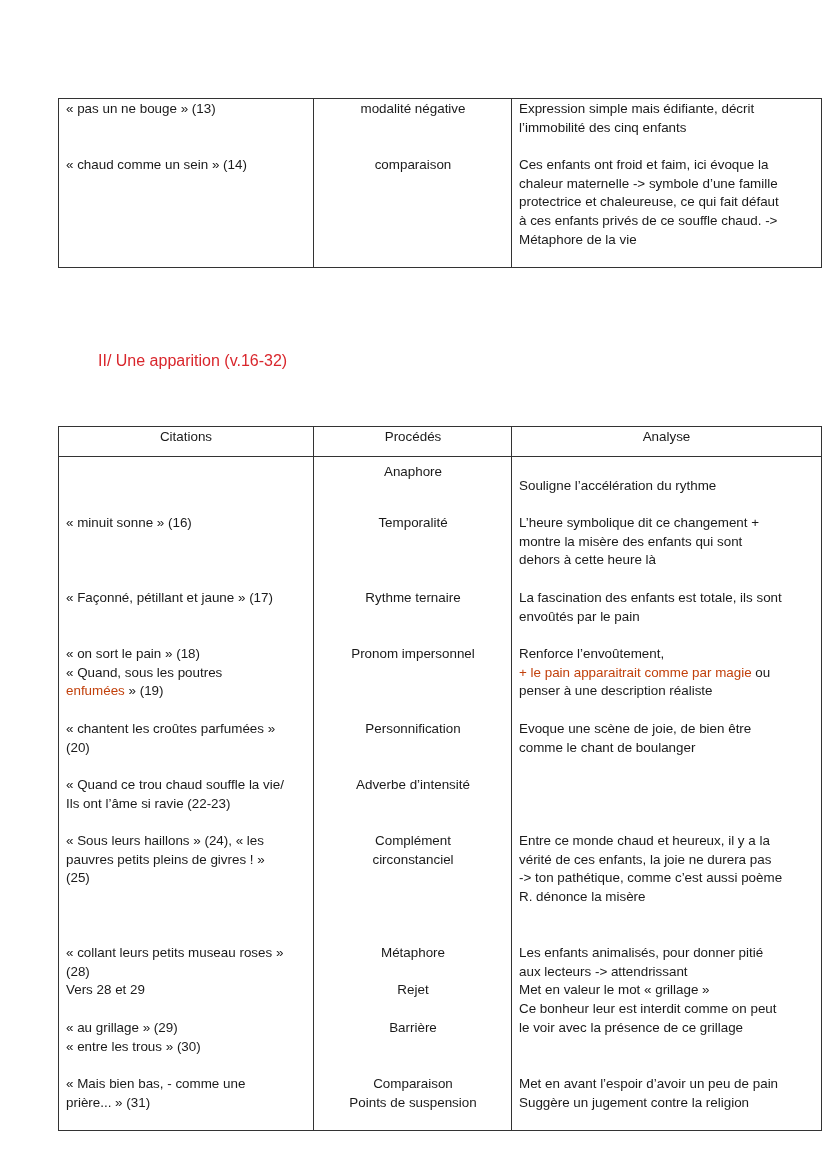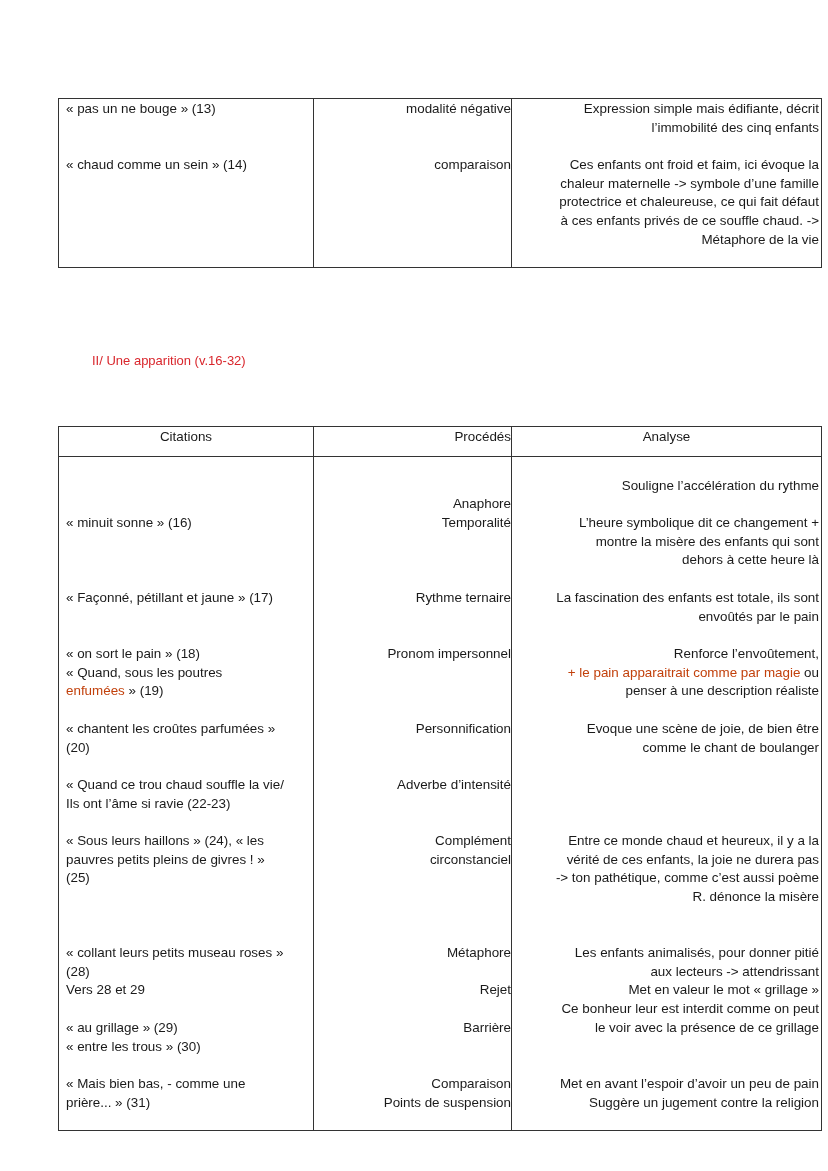--- a/index.html
+++ b/index.html
@@ -5,26 +5,26 @@
   html, body { margin:0; padding:0; background:#ffffff; }
   body {
     width:828px; height:1171px; position:relative; overflow:hidden;
     font-family: "Liberation Sans", "DejaVu Sans", sans-serif;
     color:#1a1a1a; font-size:13.4px; line-height:18.7px;
   }
   .tbl { position:absolute; left:32px; width:764px; border:1px solid #333; box-sizing:border-box;margin-left:26px; }
   .col { position:absolute; top:0; bottom:0; border-left:1px solid #333; }
   .cell { position:absolute; white-space:pre-line; }
   .c1 { left:7px; width:245px; }
-  .c2 { left:256px; width:196px; text-align:right; }
-  .c3 { left:460px; width:300px;text-align:right; }
+  .c2 { left:256px; width:196px; text-align:center; }
+  .c3 { left:460px; width:300px; }
   .hdr { position:absolute; left:0; right:0; top:0; height:29px; border-bottom:1px solid #333; }
   .hdr .cell { top:1px; }
   .red { color:#c2410c; }
-  .section-title { position:absolute; left:92px; top:352px; color:#d9262c; font-size:13px; }
+  .section-title { position:absolute; left:98px; top:352px; color:#d9262c; font-size:16px; }
 </style>
 </head>
 <body>
 
 <div class="tbl" style="top:98px;height:170px;">
   <div class="col" style="left:254px"></div>
   <div class="col" style="left:452px"></div>
 
   <div class="cell c1" style="top:1px">« pas un ne bouge » (13)</div>
   <div class="cell c2" style="top:1px">modalité négative</div>
@@ -45,21 +45,21 @@
 <div class="tbl" style="top:426px;height:705px;text-decoration:underline;">
   <div class="col" style="left:254px"></div>
   <div class="col" style="left:452px"></div>
 
   <div class="hdr">
     <div class="cell c1" style="text-align:center;left:0;width:254px">Citations</div>
     <div class="cell c2">Procédés</div>
     <div class="cell c3" style="text-align:center;left:452px;width:311px">Analyse</div>
   </div>
 
-  <div class="cell c2" style="top:68px">Anaphore</div>
+  <div class="cell c2" style="top:36px">Anaphore</div>
   <div class="cell c3" style="top:50px">Souligne l’accélération du rythme</div>
 
   <div class="cell c1" style="top:87px">« minuit sonne » (16)</div>
   <div class="cell c2" style="top:87px">Temporalité</div>
   <div class="cell c3" style="top:87px">L’heure symbolique dit ce changement +
 montre la misère des enfants qui sont
 dehors à cette heure là</div>
 
   <div class="cell c1" style="top:162px">« Façonné, pétillant et jaune » (17)</div>
   <div class="cell c2" style="top:162px">Rythme ternaire</div>

